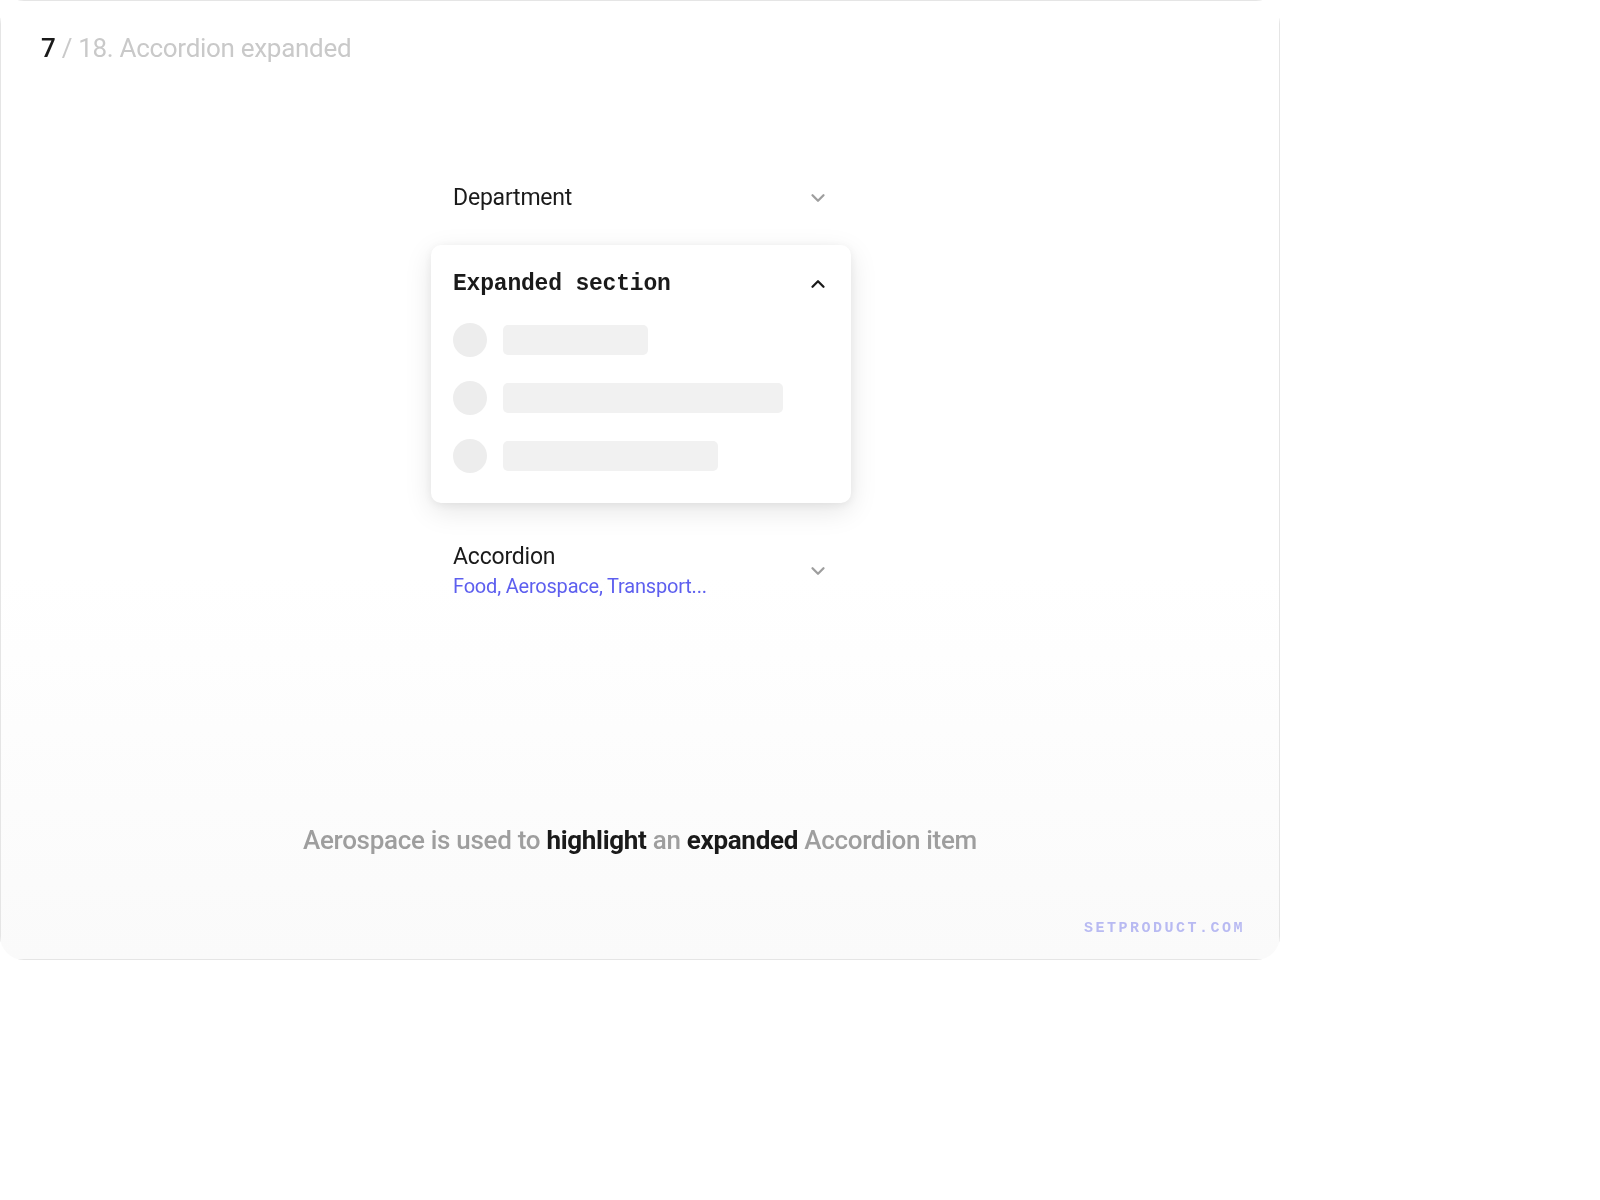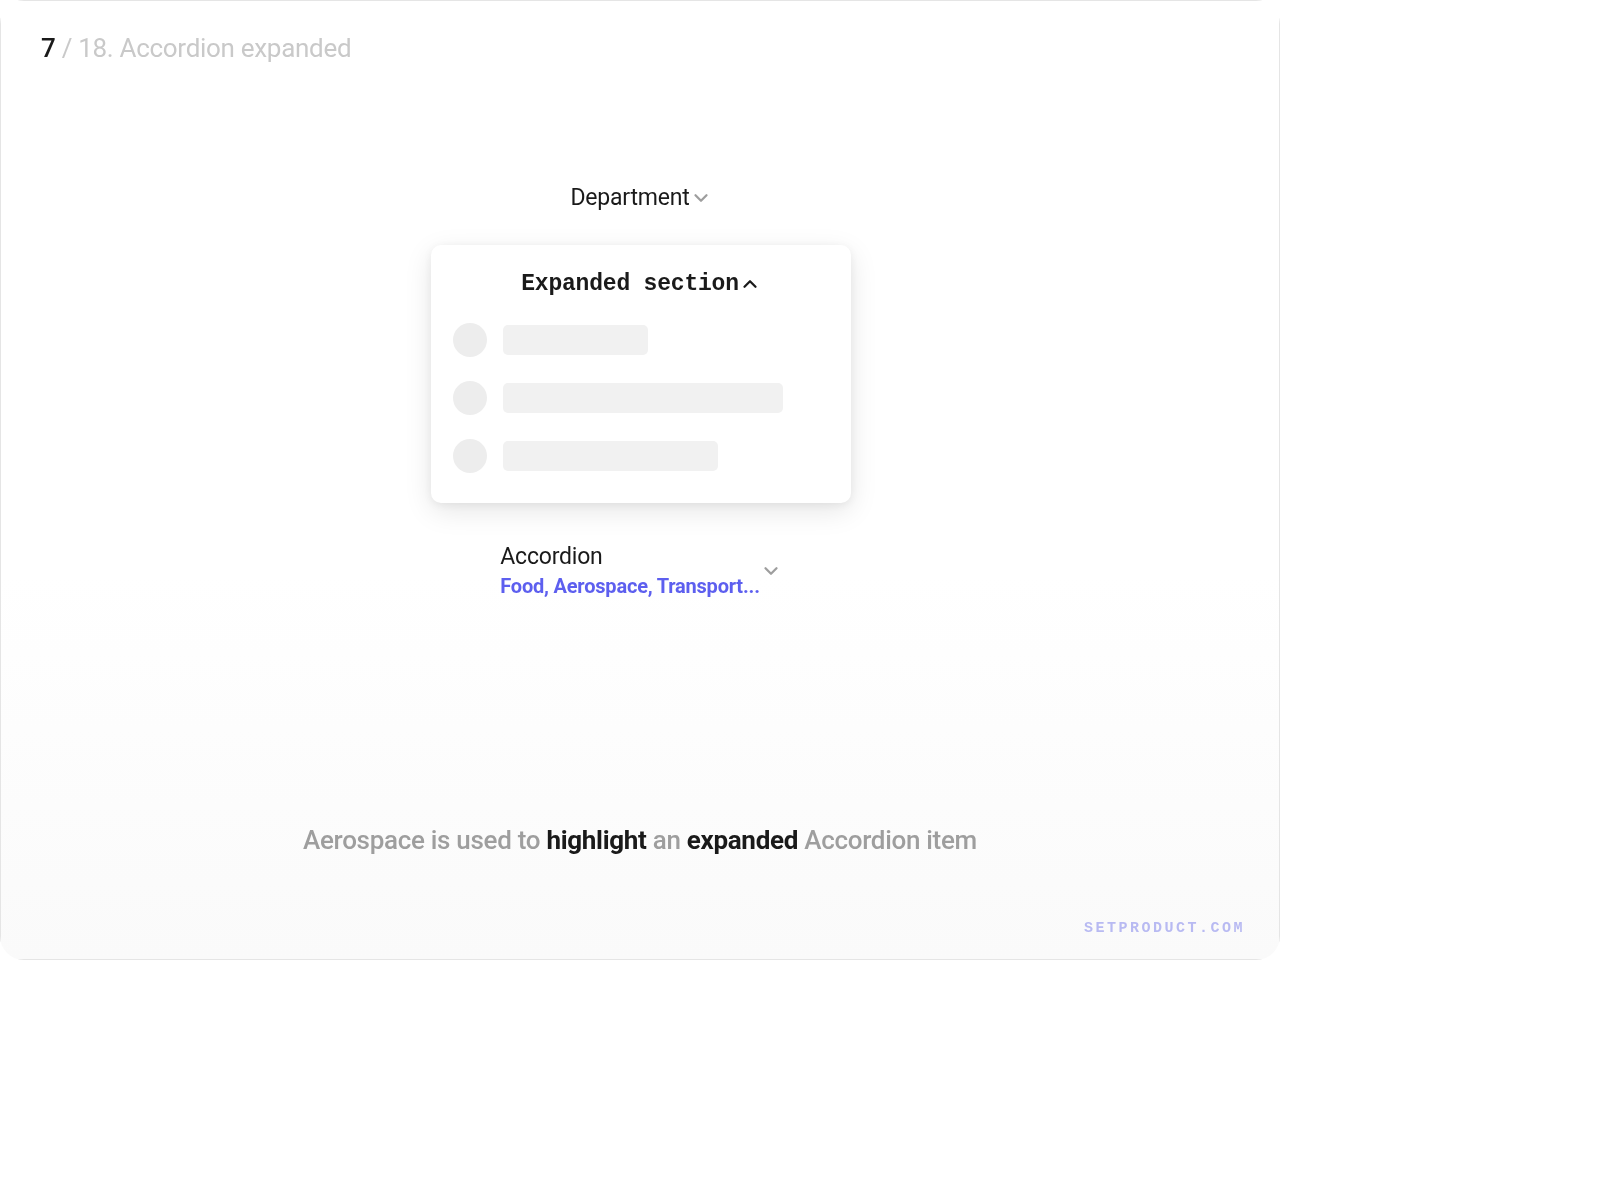--- a/index.html
+++ b/index.html
@@ -45,36 +45,36 @@
       left: 430px;
       width: 420px;
     }
     .accordion-item {
       padding: 18px 22px;
       cursor: pointer;
     }
     .accordion-header {
       display: flex;
       align-items: center;
-      justify-content: center;
+      justify-content: space-between;
     }
     .accordion-title {
       font-size: 23px;
       color: #1a1a1a;
       font-weight: 400;
       letter-spacing: -0.2px;
     }
     .accordion-title.bold {
       font-weight: 700;
       font-family: Liberation Mono, monospace;
     }
     .accordion-sub {
       font-size: 20px;
       color: #5d5fef;
-      font-weight: 700;
+      font-weight: 400;
       margin-top: 4px;
       letter-spacing: -0.2px;
     }
     .chevron {
       width: 22px;
       height: 22px;
       flex-shrink: 0;
     }
     .chevron svg {
       width: 100%;

